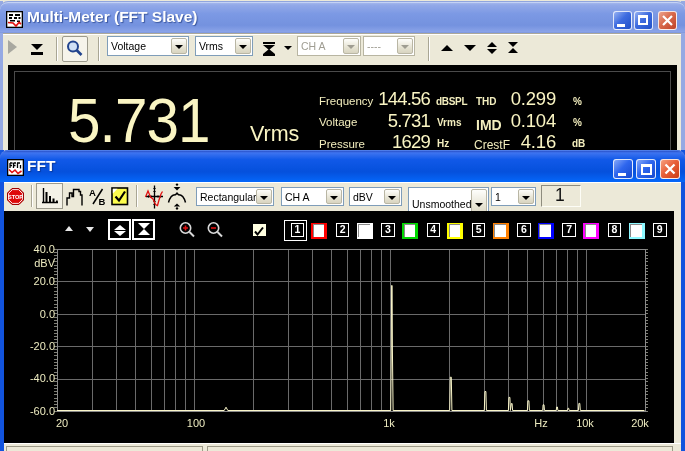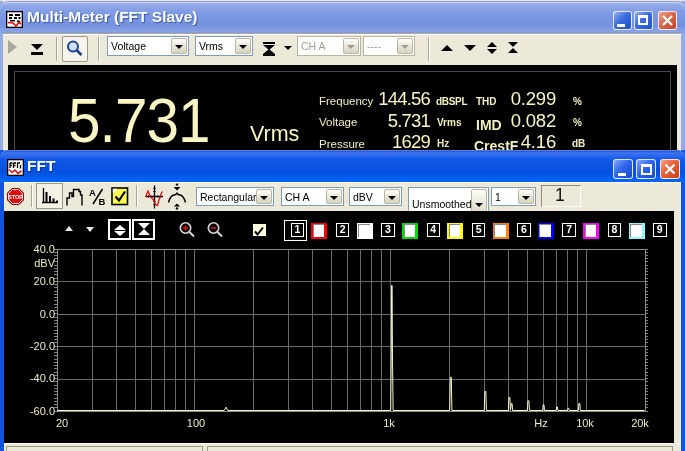--- a/index.html
+++ b/index.html
@@ -95,26 +95,26 @@
 <div class="a" style="left:319px;top:96.2px;font-size:11.5px;color:#F3EEBE;line-height:1">Frequency</div>
 <div class="a" style="left:372px;top:90.4px;width:58px;text-align:right;font-size:18.5px;color:#FAF5C3;letter-spacing:-.8px;line-height:1">144.56</div>
 <div class="a" style="left:436px;top:97px;font-size:10px;font-weight:bold;color:#F3EEBE;letter-spacing:-.3px;line-height:1">dBSPL</div>
 <div class="a" style="left:476px;top:97px;font-size:10px;font-weight:bold;color:#F3EEBE;line-height:1">THD</div>
 <div class="a" style="left:498px;top:90.4px;width:58px;text-align:right;font-size:18.5px;color:#FAF5C3;letter-spacing:-.2px;line-height:1">0.299</div>
 <div class="a" style="left:573px;top:97px;font-size:10px;font-weight:bold;color:#F3EEBE;line-height:1">%</div>
 <div class="a" style="left:319px;top:117.4px;font-size:11.5px;color:#F3EEBE;line-height:1">Voltage</div>
 <div class="a" style="left:372px;top:111.5px;width:58px;text-align:right;font-size:18.5px;color:#FAF5C3;letter-spacing:-.8px;line-height:1">5.731</div>
 <div class="a" style="left:437px;top:118.2px;font-size:10px;font-weight:bold;color:#F3EEBE;line-height:1">Vrms</div>
 <div class="a" style="left:476px;top:118.2px;font-size:14px;font-weight:bold;color:#F3EEBE;line-height:1">IMD</div>
-<div class="a" style="left:498px;top:111.5px;width:58px;text-align:right;font-size:18.5px;color:#FAF5C3;letter-spacing:-.2px;line-height:1">0.082</div>
+<div class="a" style="left:498px;top:111.5px;width:58px;text-align:right;font-size:18.5px;color:#FAF5C3;letter-spacing:-.2px;line-height:1">0.104</div>
 <div class="a" style="left:573px;top:118.2px;font-size:10px;font-weight:bold;color:#F3EEBE;line-height:1">%</div>
 <div class="a" style="left:319px;top:138.6px;font-size:11.5px;color:#F3EEBE;line-height:1">Pressure</div>
 <div class="a" style="left:372px;top:132.7px;width:58px;text-align:right;font-size:18.5px;color:#FAF5C3;letter-spacing:-.8px;line-height:1">1629</div>
 <div class="a" style="left:437px;top:139.4px;font-size:10px;font-weight:bold;color:#F3EEBE;line-height:1">Hz</div>
-<div class="a" style="left:474px;top:139.4px;font-size:14px;font-weight:bold;color:#F3EEBE;line-height:1">CrestF</div>
+<div class="a" style="left:474px;top:139.4px;font-size:12px;font-weight:normal;color:#F3EEBE;line-height:1">CrestF</div>
 <div class="a" style="left:498px;top:132.7px;width:58px;text-align:right;font-size:18.5px;color:#FAF5C3;letter-spacing:-.2px;line-height:1">4.16</div>
 <div class="a" style="left:572px;top:139.4px;font-size:10px;font-weight:bold;color:#F3EEBE;line-height:1">dB</div>
 
 <div class="a" style="left:0;top:150px;width:4px;height:301px;background:#1254DE"></div>
 <div class="a" style="left:681px;top:150px;width:4px;height:301px;background:#1254DE"></div>
 <div class="a" style="left:0;top:150px;width:685px;height:32px;border-radius:8px 8px 0 0;background:linear-gradient(180deg,#1E3FB4 0%,#3E74F0 9%,#1159E8 30%,#0550DC 68%,#0561F2 92%,#0568FA 100%);box-shadow:inset 0 1px 0 #4E7CE8"></div>
 <svg class="a" style="left:7px;top:159px" width="17" height="17" viewBox="0 0 17 17">
  <rect x="0.5" y="0.5" width="16" height="16" fill="#fff" stroke="#000" stroke-width="1.6"></rect>
  <path d="M3,4 V9 M3,4 H5.5 M3,6.5 H5 M6.5,4 V9 M6.5,4 H9 M6.5,6.5 H8.5 M10.5,4 V9 M10,4 H13 M13.5,6 V9.5" stroke="#000" stroke-width="1.3" fill="none"></path>
  <path d="M2,10.5 L5,13.5 L8,11 L11,14.5 L14.5,12" stroke="#E01010" stroke-width="1.6" fill="none"></path>

